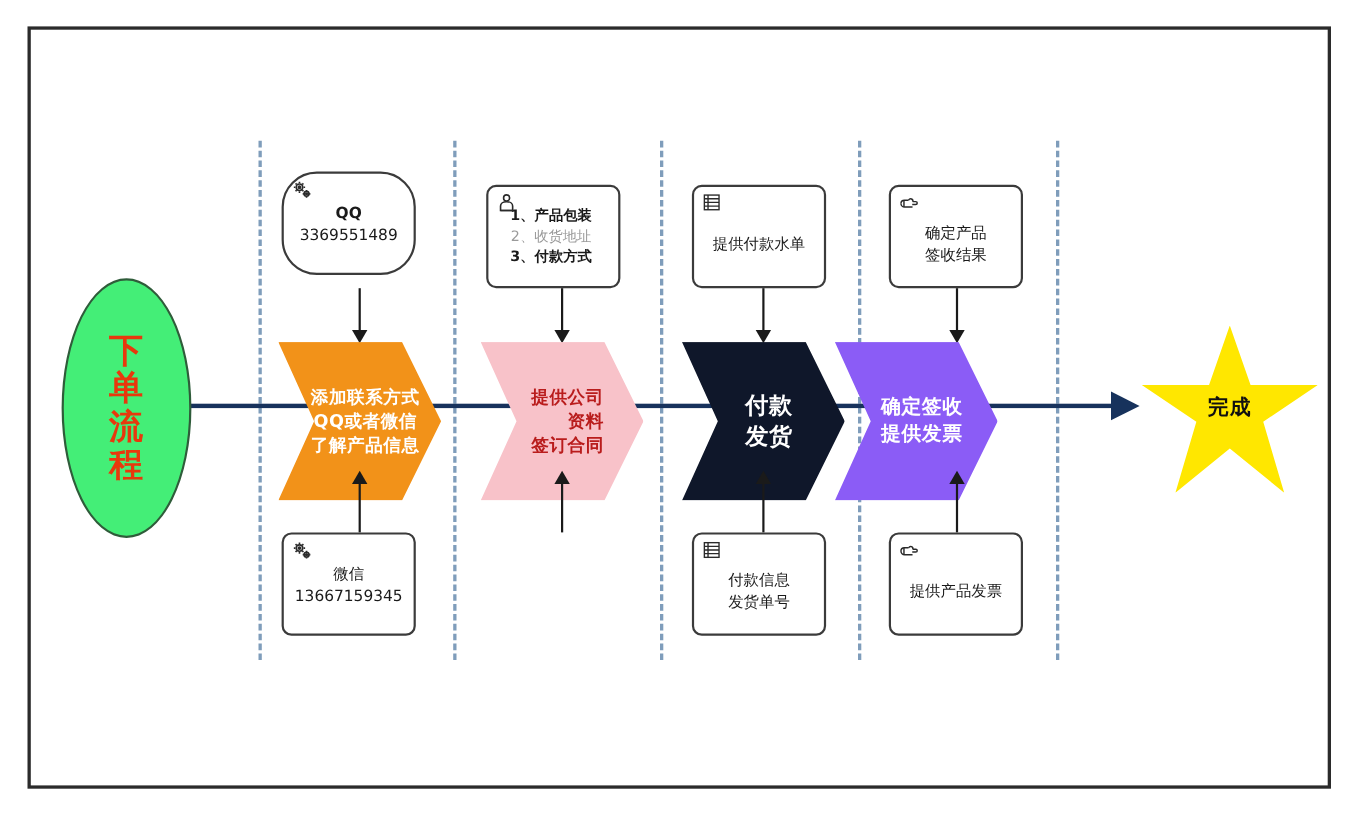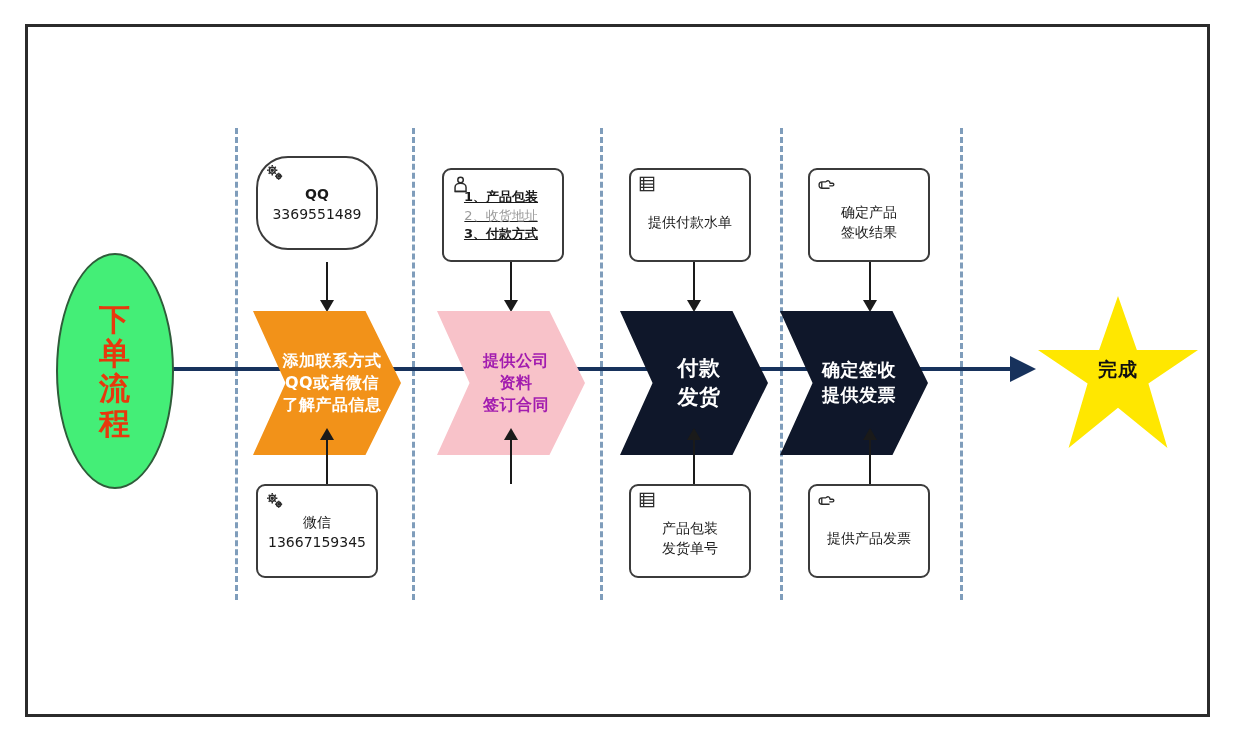--- a/index.html
+++ b/index.html
@@ -79,21 +79,21 @@
   
   .chev{
     position:absolute;top:311px;width:148px;height:144px;
     display:flex;align-items:center;justify-content:center;
     clip-path:polygon(0% 0%, 76% 0%, 100% 50%, 76% 100%, 0% 100%, 22% 50%);
   }
   .chev .txt{
     color:#ffffff;font-weight:bold;font-size:16px;line-height:1.38;
     text-align:center;letter-spacing:0.5px;padding-left:10px;
   }
-  .chev.pink .txt{color:#a21caf;}
+  .chev.pink .txt{color:#b91c1c;text-align:right;}
 
   
   .star{
     position:absolute;left:1038px;top:296px;width:160px;height:152px;
     background:#ffe700;
     clip-path:polygon(50% 0%,61.8% 35.5%,100% 35.5%,69% 57.5%,80.9% 100%,
                       50% 73.5%,19.1% 100%,31% 57.5%,0% 35.5%,38.2% 35.5%);
     display:flex;align-items:center;justify-content:center;
   }
   .star .txt{
@@ -172,21 +172,21 @@
   </div>
 
   <div class="note" style="left:442px;top:168px;">
     <span class="ico">
       <svg viewBox="0 0 24 24" width="22" height="22" fill="none" stroke="#2a2a2a" stroke-width="1.6">
         <circle cx="11.5" cy="6.5" r="3"></circle>
         <path d="M5.5 19v-4.6c0-2.4 2.6-4.2 6-4.2s6 1.8 6 4.2V19z"></path>
         <path d="M5.5 19h12"></path>
       </svg>
     </span>
-    <div class="body" style="padding-left:0;text-decoration:underline;">
+    <div class="body" style="padding-left:0;">
       <div class="line b sm">1、产品包装</div>
       <div class="line g sm">2、收货地址</div>
       <div class="line b sm">3、付款方式</div>
     </div>
   </div>
   <div class="stub" style="left:510px;top:262px;height:44px;"></div>
   <div class="ahead-down" style="left:504px;top:300px;"></div>
 
   <div class="chev pink" style="left:437px;background:#f8c2c9;">
     <div class="txt">
@@ -223,21 +223,21 @@
   <div class="ahead-up" style="left:687px;top:428px;"></div>
   <div class="stub" style="left:693px;top:440px;height:44px;"></div>
   <div class="note" style="left:629px;top:484px;">
     <span class="ico">
       <svg viewBox="0 0 24 24" width="20" height="20" fill="none" stroke="#2a2a2a" stroke-width="1.5">
         <rect x="4" y="4" width="16" height="16"></rect>
         <path d="M4 8h16M4 12h16M4 16h16M8 4v16"></path>
       </svg>
     </span>
     <div class="body" style="padding-top:14px;">
-      <div class="line">产品包装</div>
+      <div class="line">付款信息</div>
       <div class="line">发货单号</div>
     </div>
   </div>
 
   <div class="note" style="left:808px;top:168px;">
     <span class="ico">
       <svg viewBox="0 0 24 24" width="21" height="21" fill="none" stroke="#2a2a2a" stroke-width="1.5">
         <path d="M3.5 12.5c0-2 1.6-3.4 3.6-3.4h4.3"></path>
         <path d="M11.4 9.1c.6-1 1.9-1.6 3-1.2 1.1.4 1.7 1.6 1.4 2.7"></path>
         <path d="M15.6 10.6h3.2c.9 0 1.6.7 1.6 1.5s-.7 1.5-1.6 1.5h-3.6"></path>
@@ -246,21 +246,21 @@
       </svg>
     </span>
     <div class="body" style="padding-top:14px;">
       <div class="line">确定产品</div>
       <div class="line">签收结果</div>
     </div>
   </div>
   <div class="stub" style="left:869px;top:262px;height:44px;"></div>
   <div class="ahead-down" style="left:863px;top:300px;"></div>
 
-  <div class="chev" style="left:780px;background:#0f172a;">
+  <div class="chev" style="left:759px;background:#8b5cf6;">
     <div class="txt" style="font-size:18px;">
       <div>确定签收</div>
       <div>提供发票</div>
     </div>
   </div>
 
   <div class="ahead-up" style="left:863px;top:428px;"></div>
   <div class="stub" style="left:869px;top:440px;height:44px;"></div>
   <div class="note" style="left:808px;top:484px;">
     <span class="ico">

